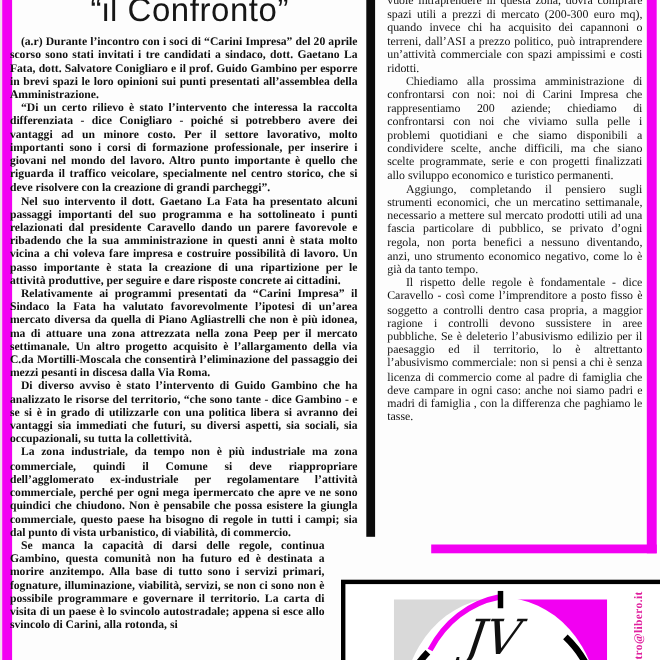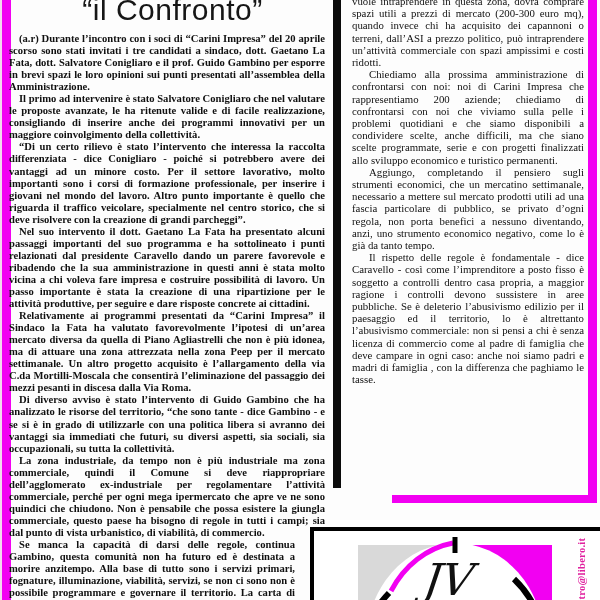--- a/index.html
+++ b/index.html
@@ -35,21 +35,20 @@
 
 <div class="page">
 
   <div class="left-bar-edge"></div>
   <div class="left-bar"></div>
 
   <div class="title">“il Confronto”</div>
 
   <div class="col-left">
     <p>(a.r) Durante l’incontro con i soci di “Carini Impresa” del 20 aprile scorso sono stati invitati i tre candidati a sindaco, dott. Gaetano La Fata, dott. Salvatore Conigliaro e il prof. Guido Gambino per esporre in brevi spazi le loro opinioni sui punti presentati all’assemblea della Amministrazione.</p>
-    <p>Il primo ad intervenire è stato Salvatore Conigliaro che nel valutare le proposte avanzate, le ha ritenute valide e di facile realizzazione, consigliando di inserire anche dei programmi innovativi per un maggiore coinvolgimento della collettività.</p>
     <p>“Di un certo rilievo è stato l’intervento che interessa la raccolta differenziata - dice Conigliaro - poiché si potrebbero avere dei vantaggi ad un minore costo. Per il settore lavorativo, molto importanti sono i corsi di formazione professionale, per inserire i giovani nel mondo del lavoro. Altro punto importante è quello che riguarda il traffico veicolare, specialmente nel centro storico, che si deve risolvere con la creazione di grandi parcheggi”.</p>
     <p>Nel suo intervento il dott. Gaetano La Fata ha presentato alcuni passaggi importanti del suo programma e ha sottolineato i punti relazionati dal presidente Caravello dando un parere favorevole e ribadendo che la sua amministrazione in questi anni è stata molto vicina a chi voleva fare impresa e costruire possibilità di lavoro. Un passo importante è stata la creazione di una ripartizione per le attività produttive, per seguire e dare risposte concrete ai cittadini.</p>
     <p>Relativamente ai programmi presentati da “Carini Impresa” il Sindaco la Fata ha valutato favorevolmente l’ipotesi di un’area mercato diversa da quella di Piano Agliastrelli che non è più idonea, ma di attuare una zona attrezzata nella zona Peep per il mercato settimanale. Un altro progetto acquisito è l’allargamento della via C.da Mortilli-Moscala che consentirà l’eliminazione del passaggio dei mezzi pesanti in discesa dalla Via Roma.</p>
     <p>Di diverso avviso è stato l’intervento di Guido Gambino che ha analizzato le risorse del territorio, “che sono tante - dice Gambino - e se si è in grado di utilizzarle con una politica libera si avranno dei vantaggi sia immediati che futuri, su diversi aspetti, sia sociali, sia occupazionali, su tutta la collettività.</p>
     <p>La zona industriale, da tempo non è più industriale ma zona commerciale, quindi il Comune si deve riappropriare dell’agglomerato ex-industriale per regolamentare l’attività commerciale, perché per ogni mega ipermercato che apre ve ne sono quindici che chiudono. Non è pensabile che possa esistere la giungla commerciale, questo paese ha bisogno di regole in tutti i campi; sia dal punto di vista urbanistico, di viabilità, di commercio.</p>
     <p class="wrap-around">Se manca la capacità di darsi delle regole, continua Gambino, questa comunità non ha futuro ed è destinata a morire anzitempo. Alla base di tutto sono i servizi primari, fognature, illuminazione, viabilità, servizi, se non ci sono non è possibile programmare e governare il territorio. La carta di visita di un paese è lo svincolo autostradale; appena si esce allo svincolo di Carini, alla rotonda, si</p>
   </div>
 
   <div class="divider"></div>
 

